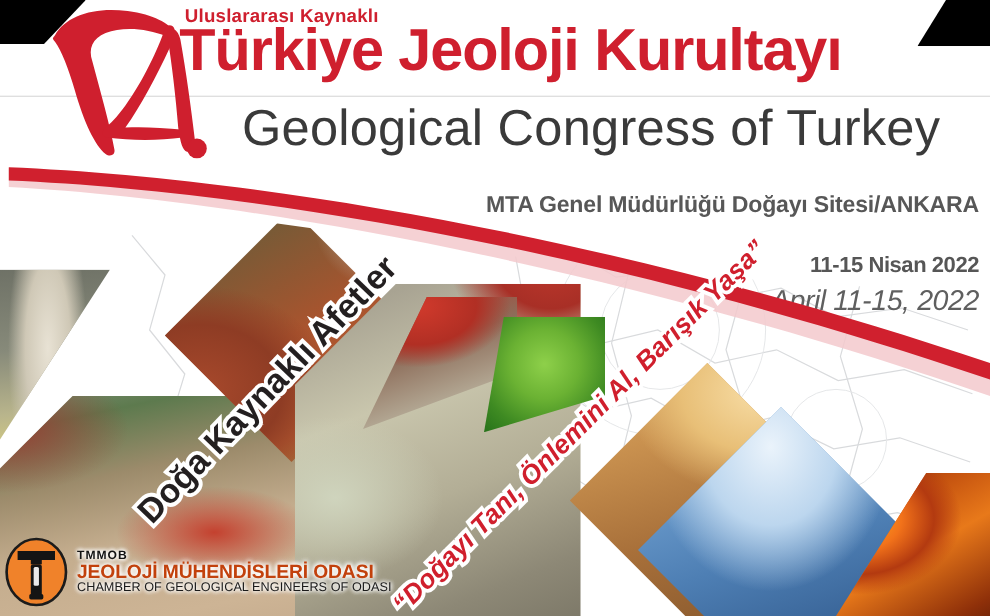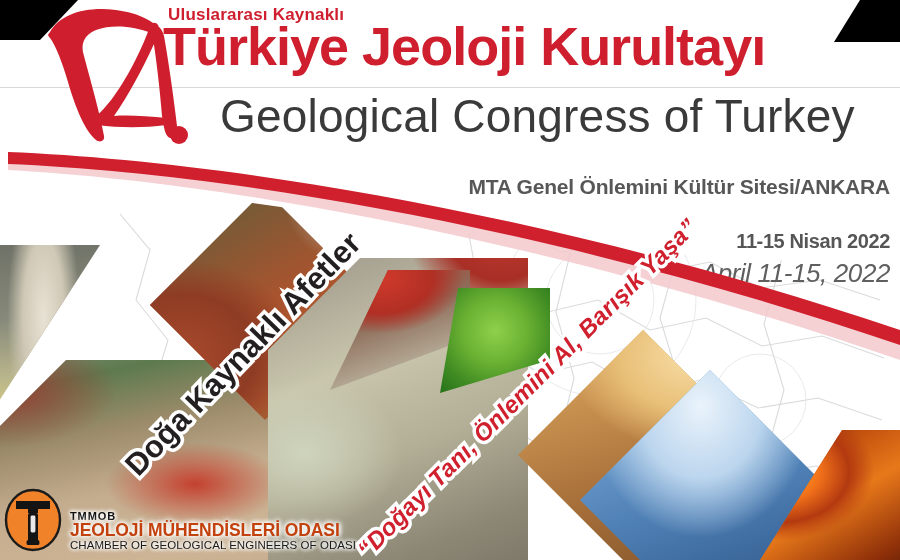--- a/index.html
+++ b/index.html
@@ -173,21 +173,21 @@
     font-style:italic;
     color:#d01f2d;
     letter-spacing:.2px;
     -webkit-text-stroke:7px #ffffff;
     paint-order:stroke fill;
   }
 
   
   .logo-block {
     position:absolute; left:4px; bottom:8px;
-    display:flex; align-items:flex-end; gap:8px;
+    display:flex; align-items:center; gap:8px;
   }
   .logo-mark { width:58px; height:64px; flex:0 0 auto; }
   .logo-text { line-height:1.02; }
   .logo-tmmob {
     font-size:11px; font-weight:700; color:#111; letter-spacing:.9px;
     text-shadow:0 0 4px #fff,0 0 4px #fff,0 0 4px #fff,0 0 6px #fff;
   }
   .logo-name {
     font-size:17.5px; font-weight:700; color:#c2410c; letter-spacing:-.1px;
     text-shadow:0 0 5px #fff,0 0 5px #fff,0 0 5px #fff,0 0 8px #fff;
@@ -304,21 +304,21 @@
                C128 24 124 21 121 23 C118 25 117 26 118 28 Z"></path>
 
       <circle cx="145" cy="131" r="9"></circle>
     </g>
   </svg>
 
   <div class="kicker">Uluslararası Kaynaklı</div>
   <div class="title-tr">Türkiye Jeoloji Kurultayı</div>
   <div class="title-en">Geological Congress of Turkey</div>
 
-  <div class="venue-tr">MTA Genel Önlemini Kültür Sitesi/ANKARA</div>
+  <div class="venue-tr">MTA Genel Müdürlüğü Doğayı Sitesi/ANKARA</div>
   <div class="date-tr">11-15 Nisan 2022</div>
   <div class="date-en">April 11-15, 2022</div>
 
   <svg class="swoosh" viewBox="0 0 900 560" preserveAspectRatio="none">
     <path d="M8 153 C230 163 560 220 900 336 L900 360 C560 243 230 182 8 170 Z" fill="#f3c9cd" opacity=".85"></path>
     <path d="M8 152 C230 161 560 215 900 330 L900 345 C560 229 230 173 8 164 Z" fill="#d0202e"></path>
   </svg>
 
   <div class="banner banner-tr" style="left:118px; top:458px; transform:rotate(-46deg);">Doğa Kaynaklı Afetler</div>
 

